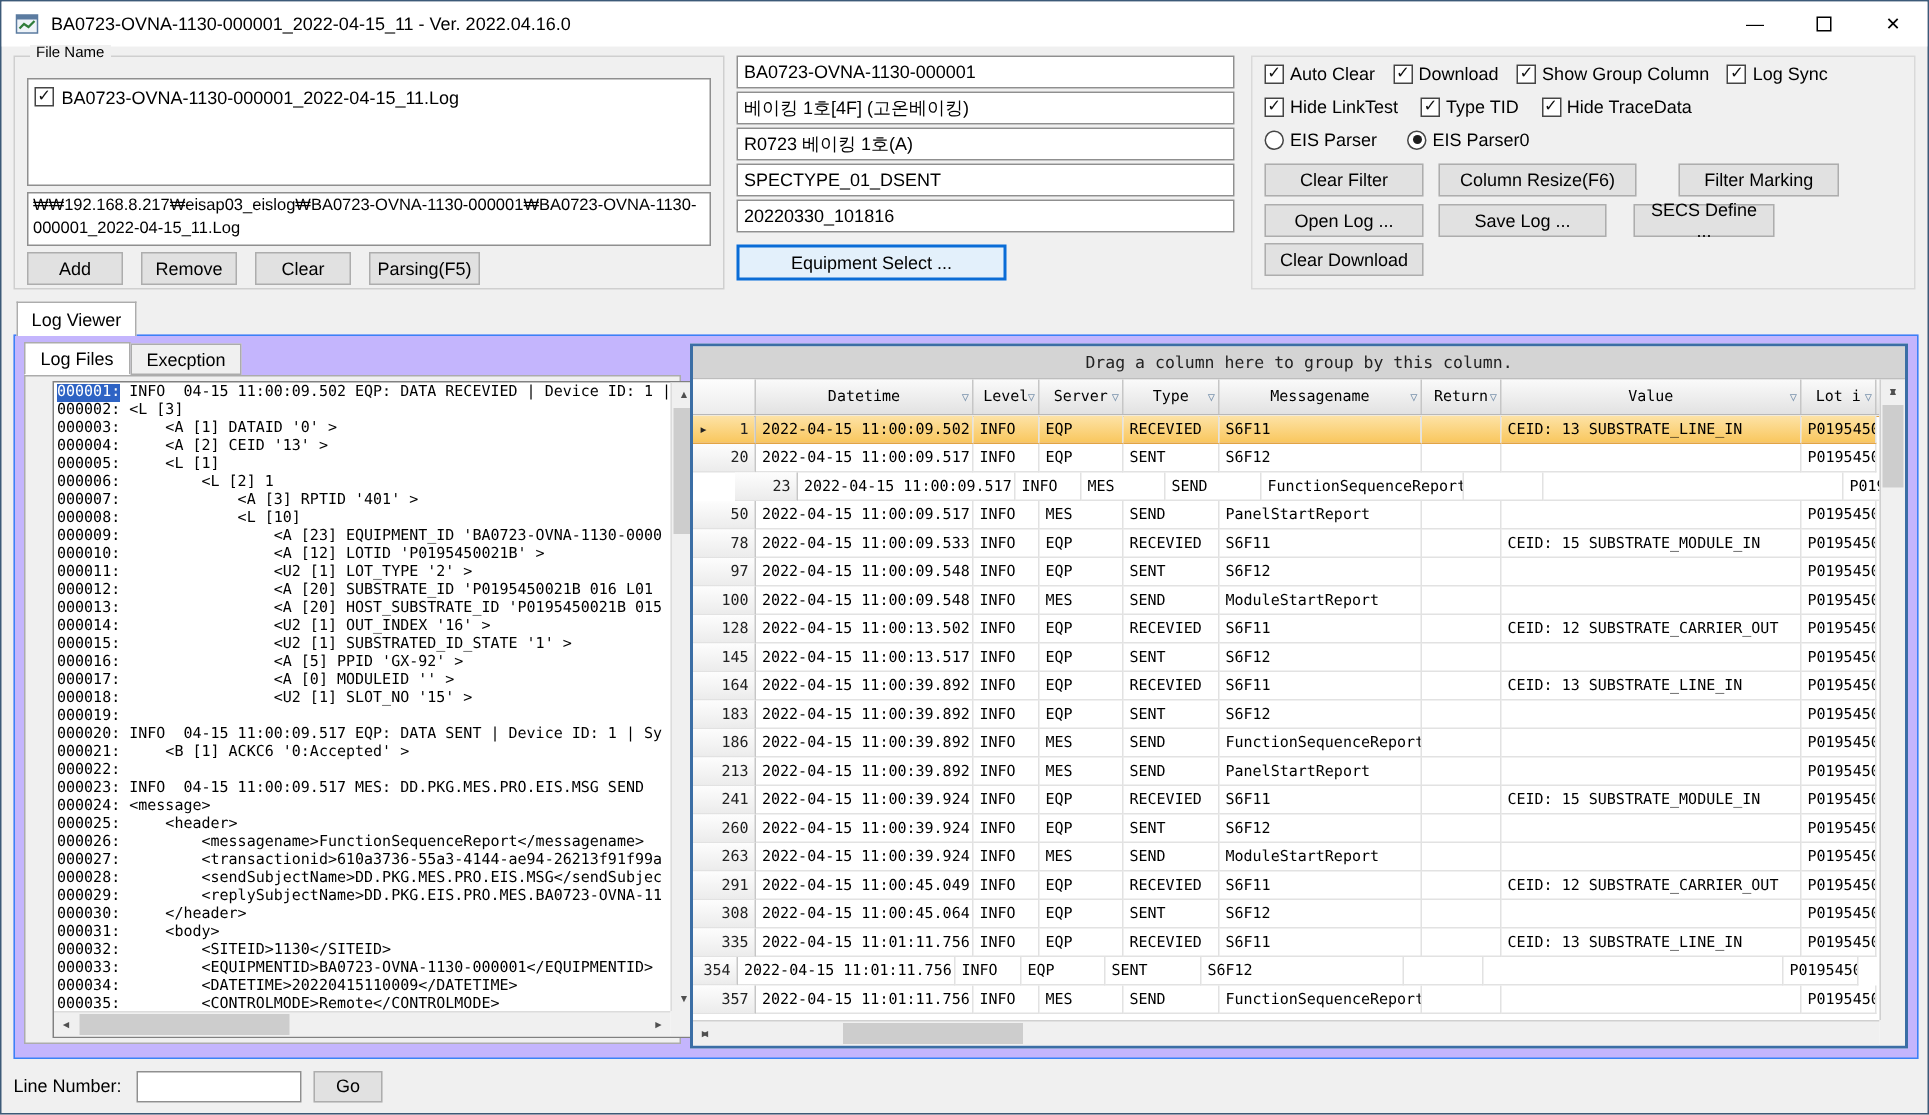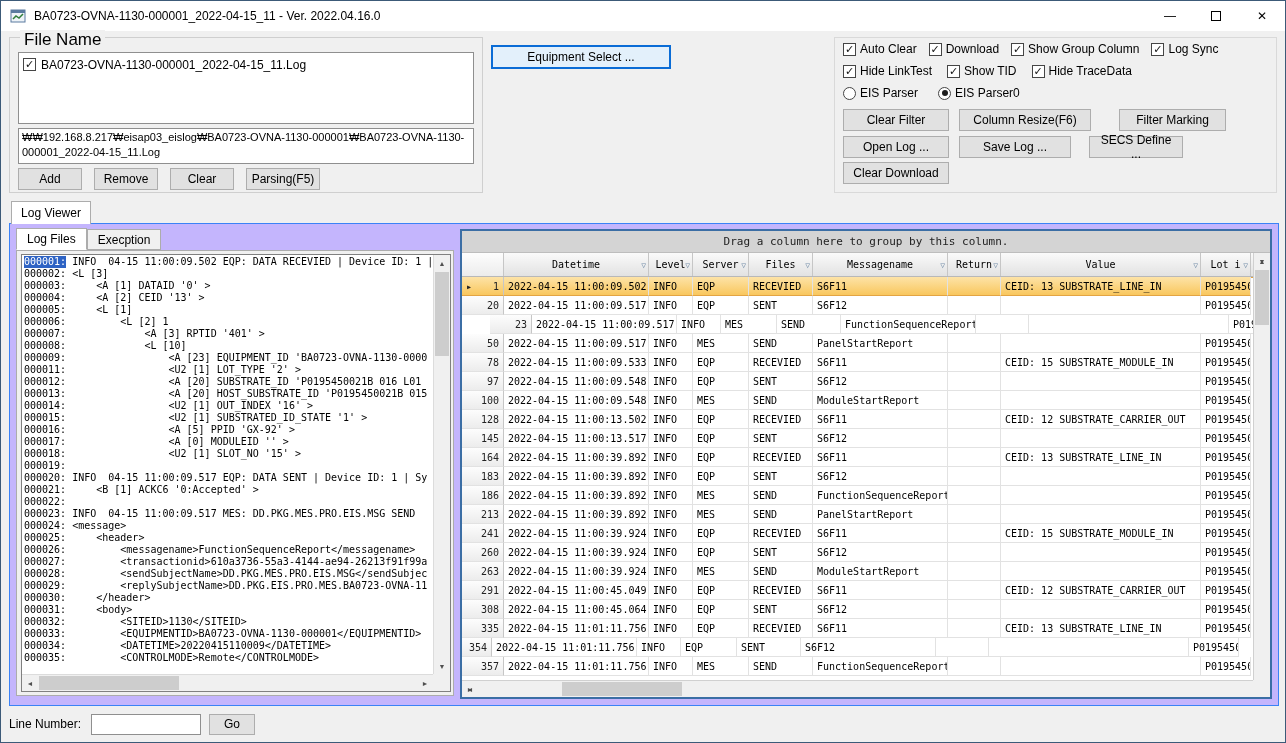--- a/index.html
+++ b/index.html
@@ -23,21 +23,21 @@
          height:22px; display:inline-flex; align-items:center; justify-content:center; padding:0 6px; }
   .tb  { height:22px; border:1px solid #8f8f8f; background:#fff; font-family:inherit;
          font-size:12px; padding:0 4px; }
   .cb { width:13px; height:13px; background:#fff; border:1px solid #454545; font-size:11px;
         line-height:11px; display:inline-flex; align-items:center; justify-content:center;
         color:#111; flex:0 0 auto; }
   .radio { width:13px; height:13px; border:1px solid #454545; border-radius:50%; background:#fff;
            display:inline-flex; align-items:center; justify-content:center; flex:0 0 auto; }
   .radio .dot { width:6px; height:6px; border-radius:50%; background:#1e1e1e; }
   .groupbox { position:absolute; border:1px solid #cfcfcf; }
-  .legend { position:absolute; top:-8px; left:10px; background:#f0f0f0; padding:0 4px; font-size:17px; }
+  .legend { position:absolute; top:-8px; left:10px; background:#f0f0f0; padding:0 4px; font-size:10px; }
 
   
   #file-panel { left:8px; top:36px; width:474px; height:156px; }
   .file-list { position:absolute; left:8px; top:14px; width:456px; height:72px; background:#fff;
                border:1px solid #8f8f8f; padding:3px 4px; overflow:hidden; }
   .file-item { display:flex; align-items:center; gap:5px; height:17px; }
   .path-box { position:absolute; left:8px; top:90px; width:456px; height:36px; background:#fff;
               border:1px solid #8f8f8f; font-size:11px; line-height:15px; padding:1px 3px;
               word-break:break-all; overflow:hidden; }
   .file-buttons { position:absolute; left:8px; top:130px; display:flex; gap:12px; }
@@ -70,21 +70,21 @@
   .main-page { position:absolute; left:0; top:22px; right:0; bottom:0; border:1px solid #3b82f6;
                background:#c4b5fd; }
 
   
   .sub-tabs { position:absolute; left:6px; top:4px; display:flex; align-items:flex-end; height:22px; }
   .sub-tab { height:21px; padding:0 10px; border:1px solid #acacac; background:#f0f0f0;
              display:flex; align-items:center; font-size:12px; }
   .sub-tab.active { background:#fff; height:22px; border-bottom:1px solid #fff; z-index:2; }
   .sub-page { position:absolute; left:6px; top:26px; width:438px; height:446px;
               border:1px solid #acacac; background:#f0f0f0; }
-  .log-box { position:absolute; left:4px; top:3px; width:430px; height:438px;
+  .log-box { position:absolute; left:18px; top:3px; width:430px; height:438px;
              border:1px solid #808080; background:#fff; }
   .log-content { position:absolute; left:0; top:0; right:17px; bottom:17px; overflow:hidden;
                  padding:1px 0 0 2px; font-family:"DejaVu Sans Mono", monospace;
                  font-size:10px; line-height:12px; }
   .log-line { display:flex; white-space:pre; }
   .ln { flex:0 0 auto; }
   .ln.sel { background:#2e63c4; color:#fff; }
   .lt { white-space:pre; padding-left:6px; }
 
   
@@ -171,20 +171,27 @@
     <div class="path-box">₩₩192.168.8.217₩eisap03_eislog₩BA0723-OVNA-1130-000001₩BA0723-OVNA-1130-000001_2022-04-15_11.Log</div>
     <div class="file-buttons">
         <button class="btn">Add</button>
         <button class="btn">Remove</button>
         <button class="btn">Clear</button>
         <button class="btn">Parsing(F5)</button>
       </div>
   </div>
 
   <div id="equip-panel">
+    <div class="equip-fields">
+        <input class="tb" readonly="" value="BA0723-OVNA-1130-000001" style="">
+        <input class="tb" readonly="" value="베이킹 1호[4F] (고온베이킹)" style="">
+        <input class="tb" readonly="" value="R0723 베이킹 1호(A)" style="">
+        <input class="tb" readonly="" value="SPECTYPE_01_DSENT" style="">
+        <input class="tb" readonly="" value="20220330_101816" style="">
+      </div>
     <button class="equip-select">Equipment Select ...</button>
   </div>
 
   <div id="options-panel">
     <div class="opt-row" id="opt-cbrow-0">
         <span class="opt-check">
           <span class="cb">✓</span>
           <span>Auto Clear</span>
         </span>
         <span class="opt-check">
@@ -200,21 +207,21 @@
           <span>Log Sync</span>
         </span>
       </div>
     <div class="opt-row" id="opt-cbrow-1">
         <span class="opt-check">
           <span class="cb">✓</span>
           <span>Hide LinkTest</span>
         </span>
         <span class="opt-check">
           <span class="cb">✓</span>
-          <span>Show TID</span>
+          <span>Type TID</span>
         </span>
         <span class="opt-check">
           <span class="cb">✓</span>
           <span>Hide TraceData</span>
         </span>
       </div>
     <div class="opt-row" id="opt-radiorow">
         <span class="opt-radio">
           <span class="radio"></span>
           <span>EIS Parser</span>
@@ -254,20 +261,21 @@
           <div class="log-content">
               <div class="log-line"><span class="ln sel">000001:</span><span class="lt">INFO  04-15 11:00:09.502 EQP: DATA RECEVIED | Device ID: 1 |</span></div>
               <div class="log-line"><span class="ln">000002:</span><span class="lt">&lt;L [3]</span></div>
               <div class="log-line"><span class="ln">000003:</span><span class="lt">    &lt;A [1] DATAID '0' &gt;</span></div>
               <div class="log-line"><span class="ln">000004:</span><span class="lt">    &lt;A [2] CEID '13' &gt;</span></div>
               <div class="log-line"><span class="ln">000005:</span><span class="lt">    &lt;L [1]</span></div>
               <div class="log-line"><span class="ln">000006:</span><span class="lt">        &lt;L [2] 1</span></div>
               <div class="log-line"><span class="ln">000007:</span><span class="lt">            &lt;A [3] RPTID '401' &gt;</span></div>
               <div class="log-line"><span class="ln">000008:</span><span class="lt">            &lt;L [10]</span></div>
               <div class="log-line"><span class="ln">000009:</span><span class="lt">                &lt;A [23] EQUIPMENT_ID 'BA0723-OVNA-1130-0000</span></div>
+              <div class="log-line"><span class="ln">000010:</span><span class="lt">                &lt;A [12] LOTID 'P0195450021B' &gt;</span></div>
               <div class="log-line"><span class="ln">000011:</span><span class="lt">                &lt;U2 [1] LOT_TYPE '2' &gt;</span></div>
               <div class="log-line"><span class="ln">000012:</span><span class="lt">                &lt;A [20] SUBSTRATE_ID 'P0195450021B 016 L01</span></div>
               <div class="log-line"><span class="ln">000013:</span><span class="lt">                &lt;A [20] HOST_SUBSTRATE_ID 'P0195450021B 015</span></div>
               <div class="log-line"><span class="ln">000014:</span><span class="lt">                &lt;U2 [1] OUT_INDEX '16' &gt;</span></div>
               <div class="log-line"><span class="ln">000015:</span><span class="lt">                &lt;U2 [1] SUBSTRATED_ID_STATE '1' &gt;</span></div>
               <div class="log-line"><span class="ln">000016:</span><span class="lt">                &lt;A [5] PPID 'GX-92' &gt;</span></div>
               <div class="log-line"><span class="ln">000017:</span><span class="lt">                &lt;A [0] MODULEID '' &gt;</span></div>
               <div class="log-line"><span class="ln">000018:</span><span class="lt">                &lt;U2 [1] SLOT_NO '15' &gt;</span></div>
               <div class="log-line"><span class="ln">000019:</span><span class="lt"></span></div>
               <div class="log-line"><span class="ln">000020:</span><span class="lt">INFO  04-15 11:00:09.517 EQP: DATA SENT | Device ID: 1 | Sy</span></div>
@@ -311,21 +319,21 @@
             </div>
             <div class="gh" style="width: 44px;">
               <span class="lbl">Level</span>
               <span class="flt">▽</span>
             </div>
             <div class="gh" style="width: 56px;">
               <span class="lbl">Server</span>
               <span class="flt">▽</span>
             </div>
             <div class="gh" style="width: 64px;">
-              <span class="lbl">Files</span>
+              <span class="lbl">Type</span>
               <span class="flt">▽</span>
             </div>
             <div class="gh" style="width: 135px;">
               <span class="lbl">Messagename</span>
               <span class="flt">▽</span>
             </div>
             <div class="gh" style="width: 53px;">
               <span class="lbl">Return</span>
               <span class="flt">▽</span>
             </div>

